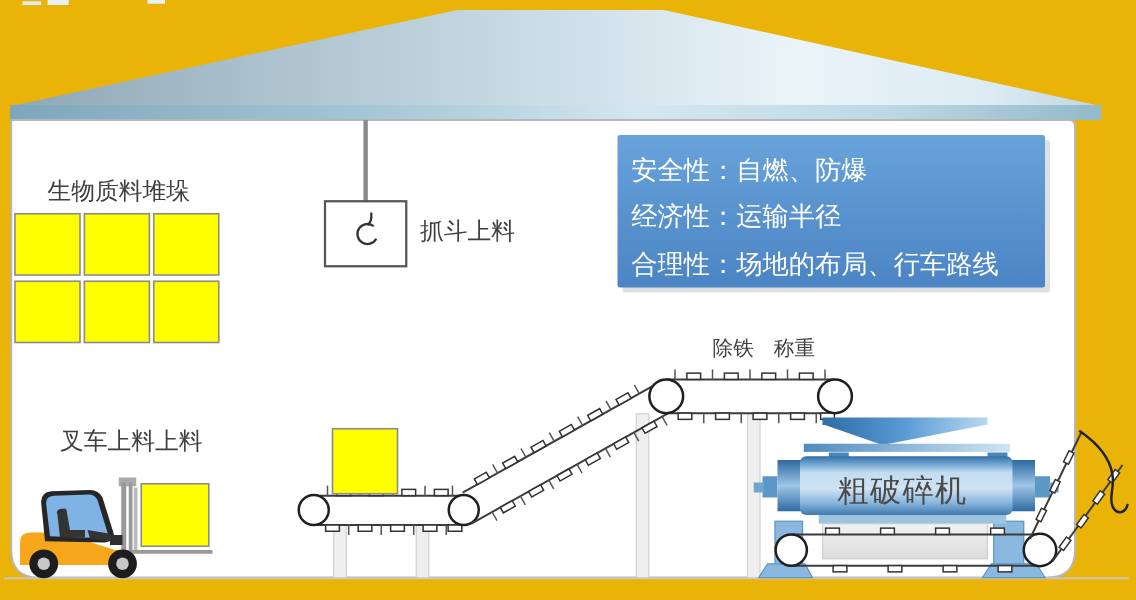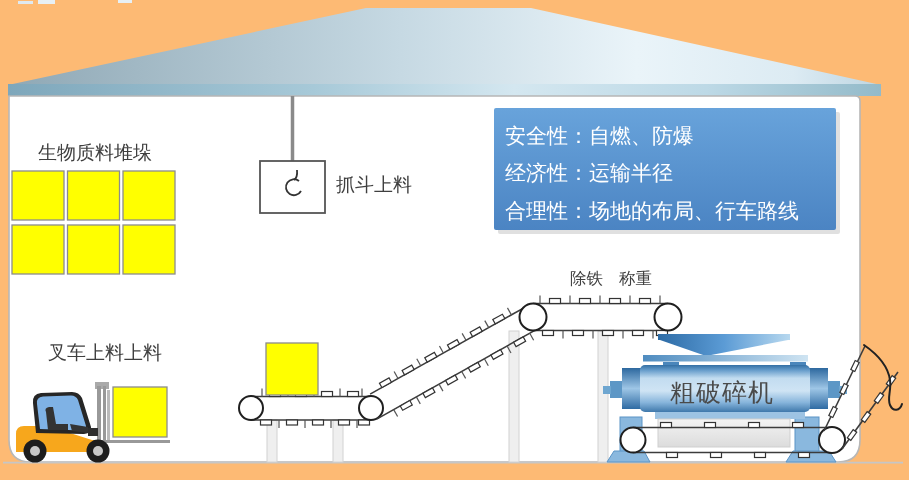--- a/index.html
+++ b/index.html
@@ -1,16 +1,16 @@
 <!DOCTYPE html>
 <html><head>
 <meta charset="utf-8">
 <style>
   html,body{margin:0;padding:0;background:#fff;}
-  .stage{position:relative;width:909px;height:480px;background:#fdba74;overflow:hidden;}
+  .stage{position:relative;width:909px;height:480px;background:#eab308;overflow:hidden;}
   svg text{font-family:"DejaVu Sans","Liberation Sans",sans-serif;}
   .lbl{font-size:19px;fill:#3f3f3f;}
   .lbl-sm{font-size:16.5px;fill:#3f3f3f;}
   .crusher-lbl{font-size:25px;fill:#4a4a4a;letter-spacing:1px;}
   .info-txt{font-size:21px;fill:#ffffff;}
   .belt{stroke:#3c3c3c;stroke-width:1.6;fill:none;}
   .pulley{fill:#ffffff;stroke:#1f1f1f;stroke-width:2;}
   .cleat{fill:#ffffff;stroke:#333333;stroke-width:1.2;}
   .tick{stroke:#555555;stroke-width:1.2;}
   .leg{fill:#efefef;stroke:#d2d2d2;stroke-width:1;}

